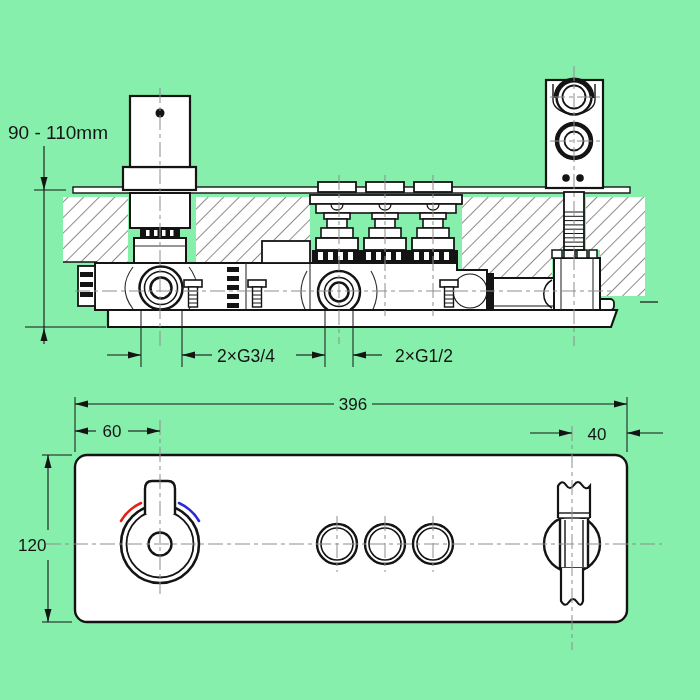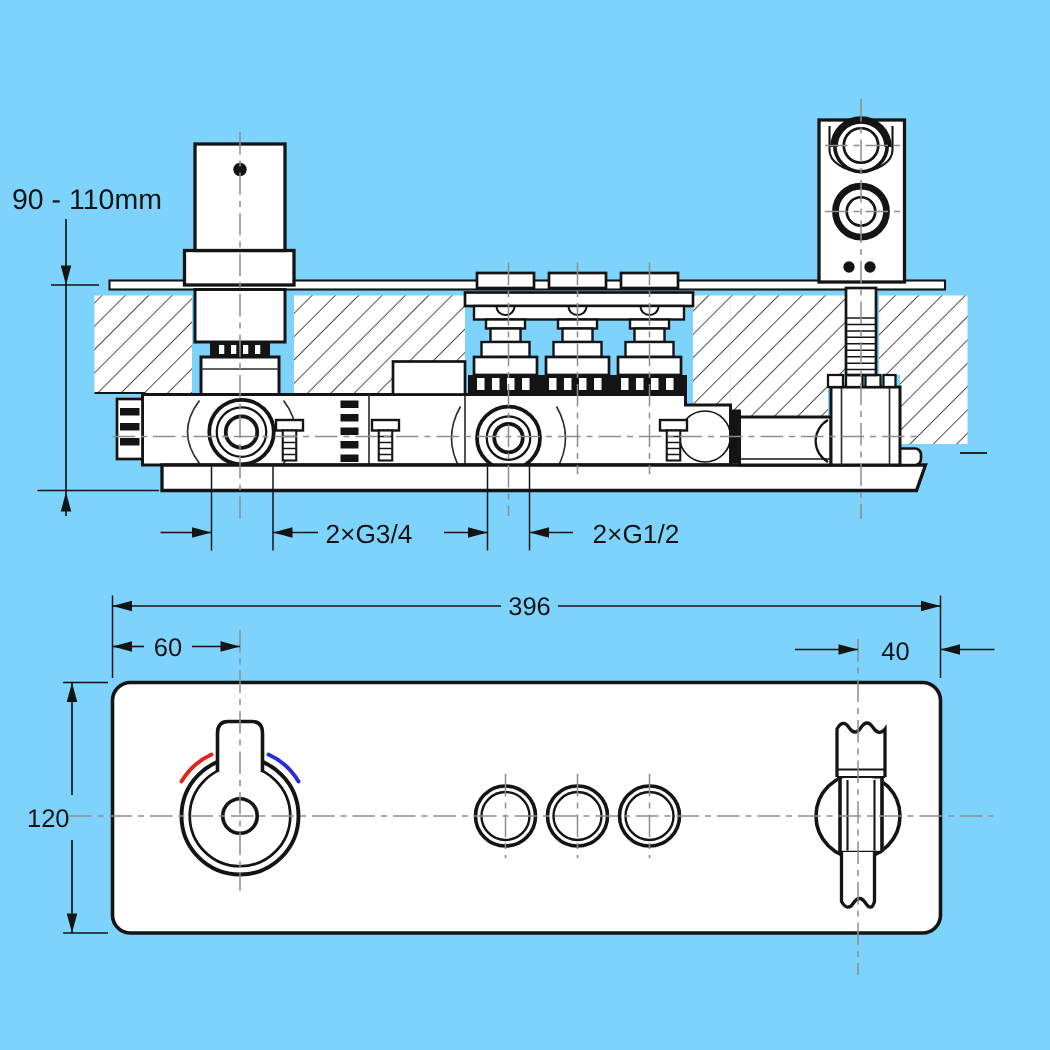--- a/index.html
+++ b/index.html
@@ -1,16 +1,16 @@
 <!DOCTYPE html>
 <html><head>
 <meta charset="utf-8">
 <style>
   html,body{margin:0;padding:0;background:#ffffff;}
-  .canvas{position:relative;width:700px;height:700px;background:#7dd3fc;overflow:hidden;}
+  .canvas{position:relative;width:700px;height:700px;background:#86efac;overflow:hidden;}
   svg{position:absolute;left:0;top:0;}
   text{font-family:"Liberation Sans","DejaVu Sans",sans-serif;fill:#141414;}
   .w{fill:#ffffff;stroke:#141414;}
   .ln{fill:none;stroke:#141414;}
   .blk{fill:#141414;stroke:none;}
   .arw{fill:#141414;stroke:none;}
   .ext{fill:none;stroke:#141414;stroke-width:1;}
   .dim{fill:none;stroke:#141414;stroke-width:1.1;}
   .cl{fill:none;stroke:#8d8d8d;stroke-width:1;stroke-dasharray:15 4 4 4;}
   .thin{fill:none;stroke:#2e2e2e;stroke-width:1.1;}

